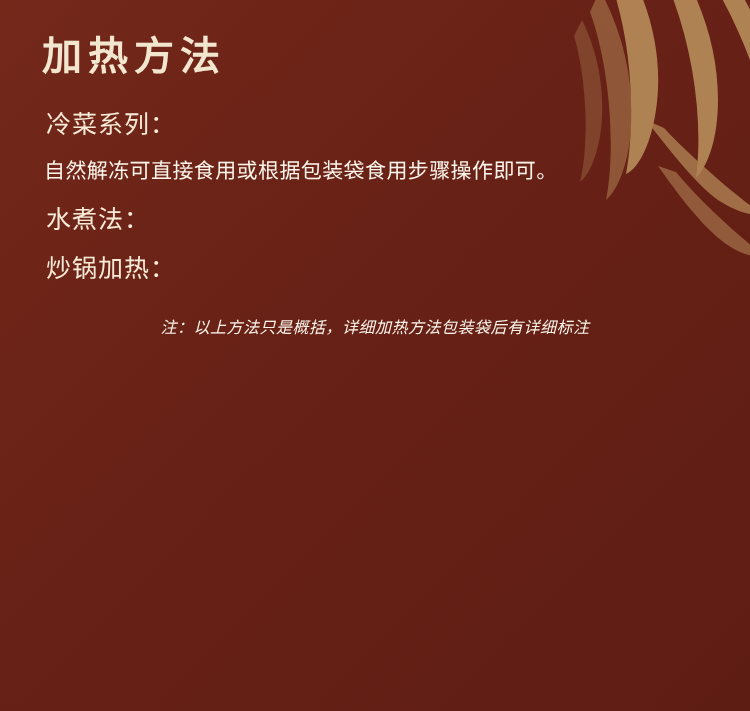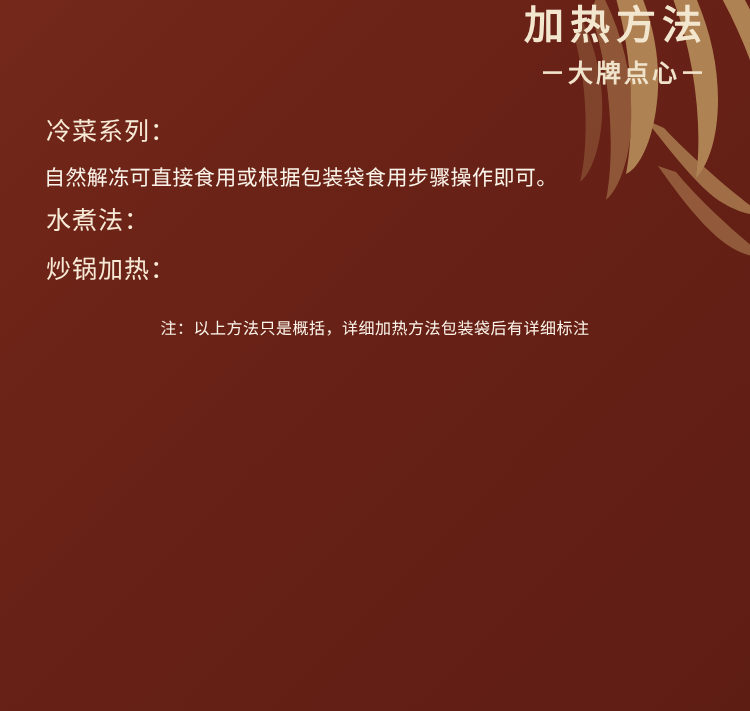--- a/index.html
+++ b/index.html
@@ -34,22 +34,22 @@
   }
 
   .content {
     position: relative;
     z-index: 2;
     padding: 0 42px;
     box-sizing: border-box;
   }
 
   .title-wrap {
-    text-align: right;
-    padding-top: 1px;
+    text-align: left;
+    padding-top: 32px;
   }
   .main-title {
     font-family: "Liberation Serif", "DejaVu Serif", serif;
     font-size: 40px;
     font-weight: bold;
     letter-spacing: 6px;
     color: #f3e6cf;
     margin: 0;
     line-height: 1.25;
   }
@@ -77,30 +77,31 @@
   .section-body {
     font-size: 21px;
     line-height: 1.95;
     color: #fbf4ea;
     margin: 0 2px;
     letter-spacing: 0.4px;
     text-align: justify;
   }
 
   .section.s-cold { margin-top: 26px; }
-  .section.s-boil { margin-top: 6px; }
+  .section.s-boil { margin-top: 12px; }
   .section.s-micro { margin-top: 26px; }
   .section.s-fry { margin-top: 16px; }
 
   .note {
     margin-top: 30px;
     text-align: center;
     font-size: 16px;
     color: #fbf4ea;
     letter-spacing: 0.5px;
+    font-style: italic;
   }
 </style>
 </head>
 <body>
 
 <div class="page">
 
   <svg class="deco" viewBox="0 0 330 300" aria-hidden="true">
     <g fill="#c19a63" opacity="0.95">
       <path d="M168 -10 C200 40, 214 96, 206 150 C200 190, 186 210, 176 214 C186 160, 182 80, 160 20 Z"></path>
@@ -110,21 +111,20 @@
       <path d="M196 160 C224 196, 248 226, 268 240 C286 252, 302 256, 312 254 C292 240, 250 206, 214 168 Z" opacity="0.8"></path>
       <path d="M208 206 C232 240, 254 268, 276 284 C290 294, 304 298, 314 296 C294 280, 254 246, 226 212 Z" opacity="0.6"></path>
       <path d="M132 60 C150 96, 156 140, 150 176 C146 200, 138 216, 130 222 C140 182, 136 116, 124 76 Z" opacity="0.35"></path>
     </g>
   </svg>
 
   <div class="content">
 
     <div class="title-wrap">
       <h1 class="main-title">加热方法</h1>
-      <p class="sub-title">－大牌点心－</p>
     </div>
 
     <div class="section s-cold">
       <h2 class="section-heading">冷菜系列：</h2>
       <p class="section-body">自然解冻可直接食用或根据包装袋食用步骤操作即可。</p>
     </div>
 
     <div class="section s-boil">
       <h2 class="section-heading">水煮法：</h2>
     </div>

